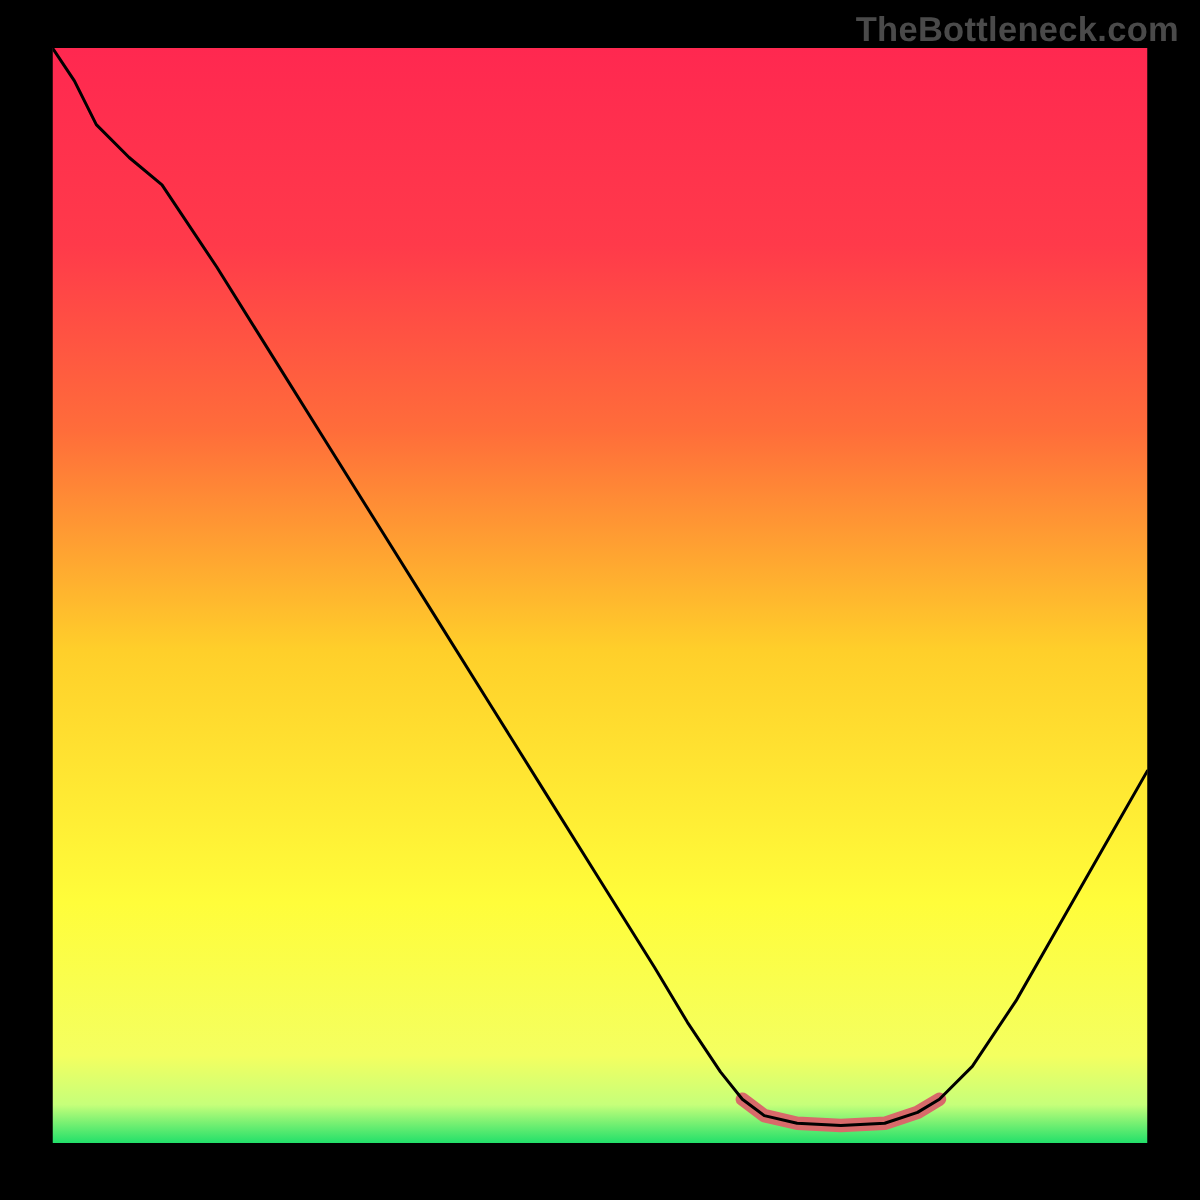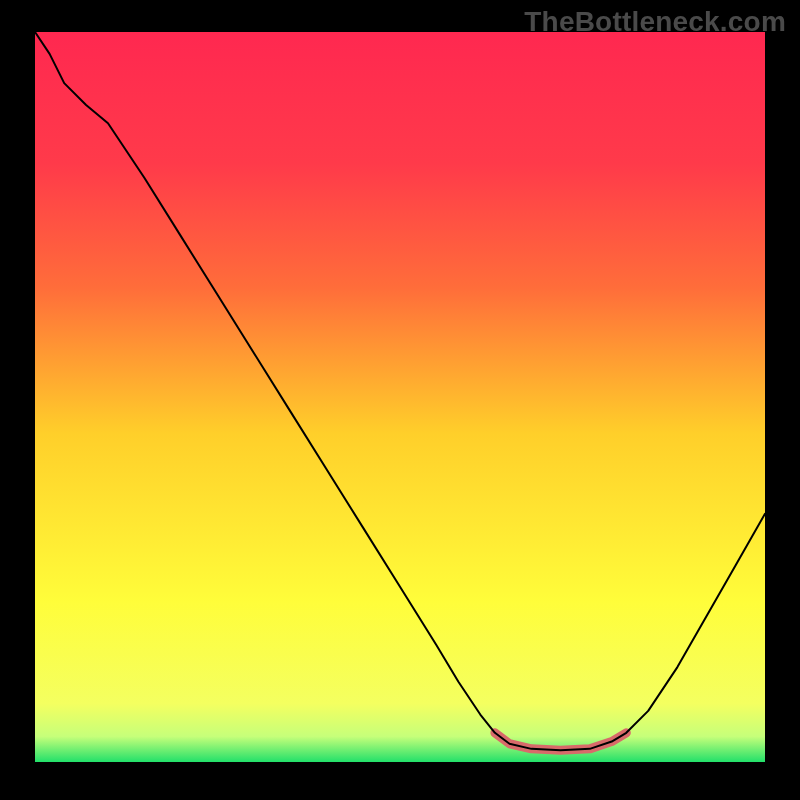--- a/index.html
+++ b/index.html
@@ -15,21 +15,21 @@
     position: relative;
     width: 800px;
     height: 800px;
     background: #000;
   }
   .watermark {
     position: absolute;
     top: 6px;
     right: 14px;
     color: #4a4a4a;
-    font-size: 28px;
+    font-size: 23px;
     font-weight: bold;
     letter-spacing: 0.2px;
   }
   .plot-wrap {
     position: absolute;
     left: 35px;
     top: 32px;
     width: 730px;
     height: 730px;
   }

